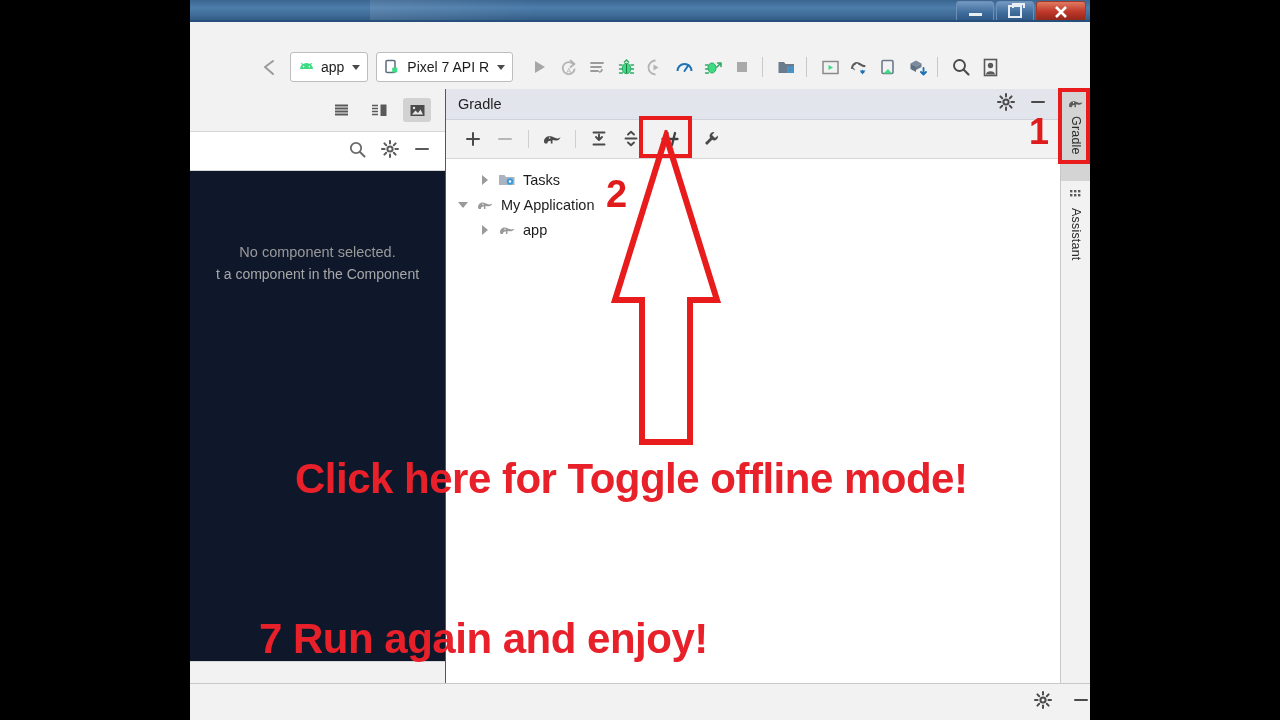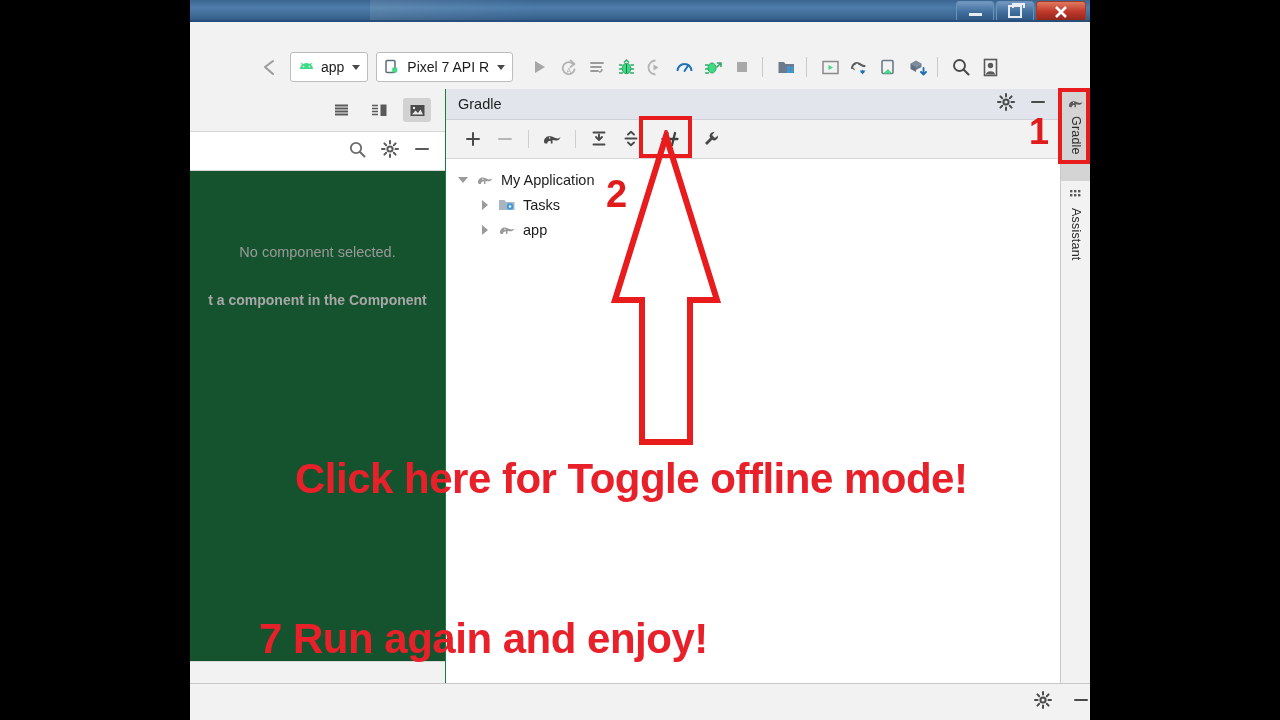--- a/index.html
+++ b/index.html
@@ -37,30 +37,30 @@
   .combo .ctext{font-size:14px;color:#1c1c1c;white-space:nowrap;}
   .caret{width:0;height:0;border-left:4.5px solid transparent;border-right:4.5px solid transparent;
     border-top:5px solid #4a4a4a;margin-left:2px;}
   .tbicon{width:26px;height:26px;display:flex;align-items:center;justify-content:center;margin-left:3px;}
   .tbsep{width:1px;height:20px;background:#c9c9c9;margin:0 7px;}
 
   
   .workspace{position:absolute;left:0;top:89px;width:900px;height:595px;background:#fff;}
 
   
-  .leftpanel{position:absolute;left:0;top:0;width:255px;height:595px;background:#14532d;
+  .leftpanel{position:absolute;left:0;top:0;width:255px;height:595px;background:#0f172a;
     border-right:6px solid #15803d;}
   .lp-viewbar{height:42px;background:#f2f2f2;border-bottom:1px solid #d6d6d6;
     display:flex;align-items:center;justify-content:flex-end;padding-right:14px;gap:10px;}
   .vm-btn{width:28px;height:24px;display:flex;align-items:center;justify-content:center;border-radius:3px;}
   .vm-btn.sel{background:#d2d2d2;}
   .lp-searchbar{height:38px;background:#fff;border-bottom:1px solid #d6d6d6;
     display:flex;align-items:center;justify-content:flex-end;padding-right:14px;gap:14px;}
   .lp-body{padding-top:70px;text-align:center;color:#9a9a9a;font-size:14.5px;line-height:22px;}
-  .lp-hint{margin-top:26px;color:#a8a8a8;font-size:14px;line-height:22px;font-weight:bold;}
+  .lp-hint{color:#a8a8a8;font-size:14px;line-height:22px;}
   .lp-foot{position:absolute;left:0;bottom:0;width:255px;height:22px;background:#f2f2f2;
     border-top:1px solid #d6d6d6;}
 
   
   .gradlepanel{position:absolute;left:256px;top:0;width:615px;height:595px;background:#fff;}
   .gp-header{height:30px;background:#e3e5ed;border-bottom:1px solid #cfd2da;
     display:flex;align-items:center;padding-left:12px;}
   .gp-title{font-size:14.5px;color:#1f1f1f;}
   .gp-hdr-icons{margin-left:auto;display:flex;align-items:center;gap:14px;padding-right:14px;}
   .gp-toolbar{height:38px;background:#f2f2f2;border-bottom:1px solid #d6d6d6;
@@ -394,54 +394,54 @@
           <div class="gtb">
             <svg width="18" height="18" viewBox="0 0 18 18">
               <path d="M12.5 2.2 a3.8 3.8 0 0 0 -4.3 5.6 L3 13 L5 15 L10.2 9.8
                        a3.8 3.8 0 0 0 5.6 -4.3 L13 8 L10 5 Z" fill="#4a4a4a"></path>
             </svg>
           </div>
         </div>
 
         <div class="gp-tree">
 
+          <div class="trow" style="padding-left:28px;">
+            <span class="tw">
+              <span class="tri right"></span>
+            </span>
+            <span class="ticon">
+              <svg width="18" height="15" viewBox="0 0 18 15">
+                <path d="M1 3 H6.5 L8 5 H16.5 V13 H1 Z" fill="#a9b4c0"></path>
+                <circle cx="12" cy="9.5" r="3.2" fill="#3b9ad9"></circle>
+                <circle cx="12" cy="9.5" r="1.2" fill="#fff"></circle>
+              </svg>
+            </span>
+            <span class="tlabel">Tasks</span>
+          </div>
+
           <div class="trow" style="padding-left:6px;">
             <span class="tw">
               <span class="tri down"></span>
             </span>
             <span class="ticon">
               <svg width="18" height="14" viewBox="0 0 20 16">
                 <path d="M2 10.5 C2 6.5 5.5 4.5 9 5.3 C11.7 5.9 13.5 8 16.5 7.2 C17.8 6.9 18.5 6 18.5 6
                          C18.5 6 18 8.5 15.8 9.2 C13.5 9.9 12 9 10.5 9 L10.5 12.5 L8.8 12.5 L8.8 9.8
                          C7 9.8 5.3 10.5 5.3 12.5 L3.6 12.5 C3.6 12.5 2 12.5 2 10.5 Z" fill="#9a9a9a"></path>
                 <circle cx="7.6" cy="7" r="0.8" fill="#fff"></circle>
               </svg>
             </span>
             <span class="tlabel">My Application</span>
           </div>
 
           <div class="trow" style="padding-left:28px;">
             <span class="tw">
               <span class="tri right"></span>
             </span>
             <span class="ticon">
-              <svg width="18" height="15" viewBox="0 0 18 15">
-                <path d="M1 3 H6.5 L8 5 H16.5 V13 H1 Z" fill="#a9b4c0"></path>
-                <circle cx="12" cy="9.5" r="3.2" fill="#3b9ad9"></circle>
-                <circle cx="12" cy="9.5" r="1.2" fill="#fff"></circle>
-              </svg>
-            </span>
-            <span class="tlabel">Tasks</span>
-          </div>
-
-          <div class="trow" style="padding-left:28px;">
-            <span class="tw">
-              <span class="tri right"></span>
-            </span>
-            <span class="ticon">
               <svg width="18" height="14" viewBox="0 0 20 16">
                 <path d="M2 10.5 C2 6.5 5.5 4.5 9 5.3 C11.7 5.9 13.5 8 16.5 7.2 C17.8 6.9 18.5 6 18.5 6
                          C18.5 6 18 8.5 15.8 9.2 C13.5 9.9 12 9 10.5 9 L10.5 12.5 L8.8 12.5 L8.8 9.8
                          C7 9.8 5.3 10.5 5.3 12.5 L3.6 12.5 C3.6 12.5 2 12.5 2 10.5 Z" fill="#9a9a9a"></path>
                 <circle cx="7.6" cy="7" r="0.8" fill="#fff"></circle>
               </svg>
             </span>
             <span class="tlabel">app</span>
           </div>
         </div>

